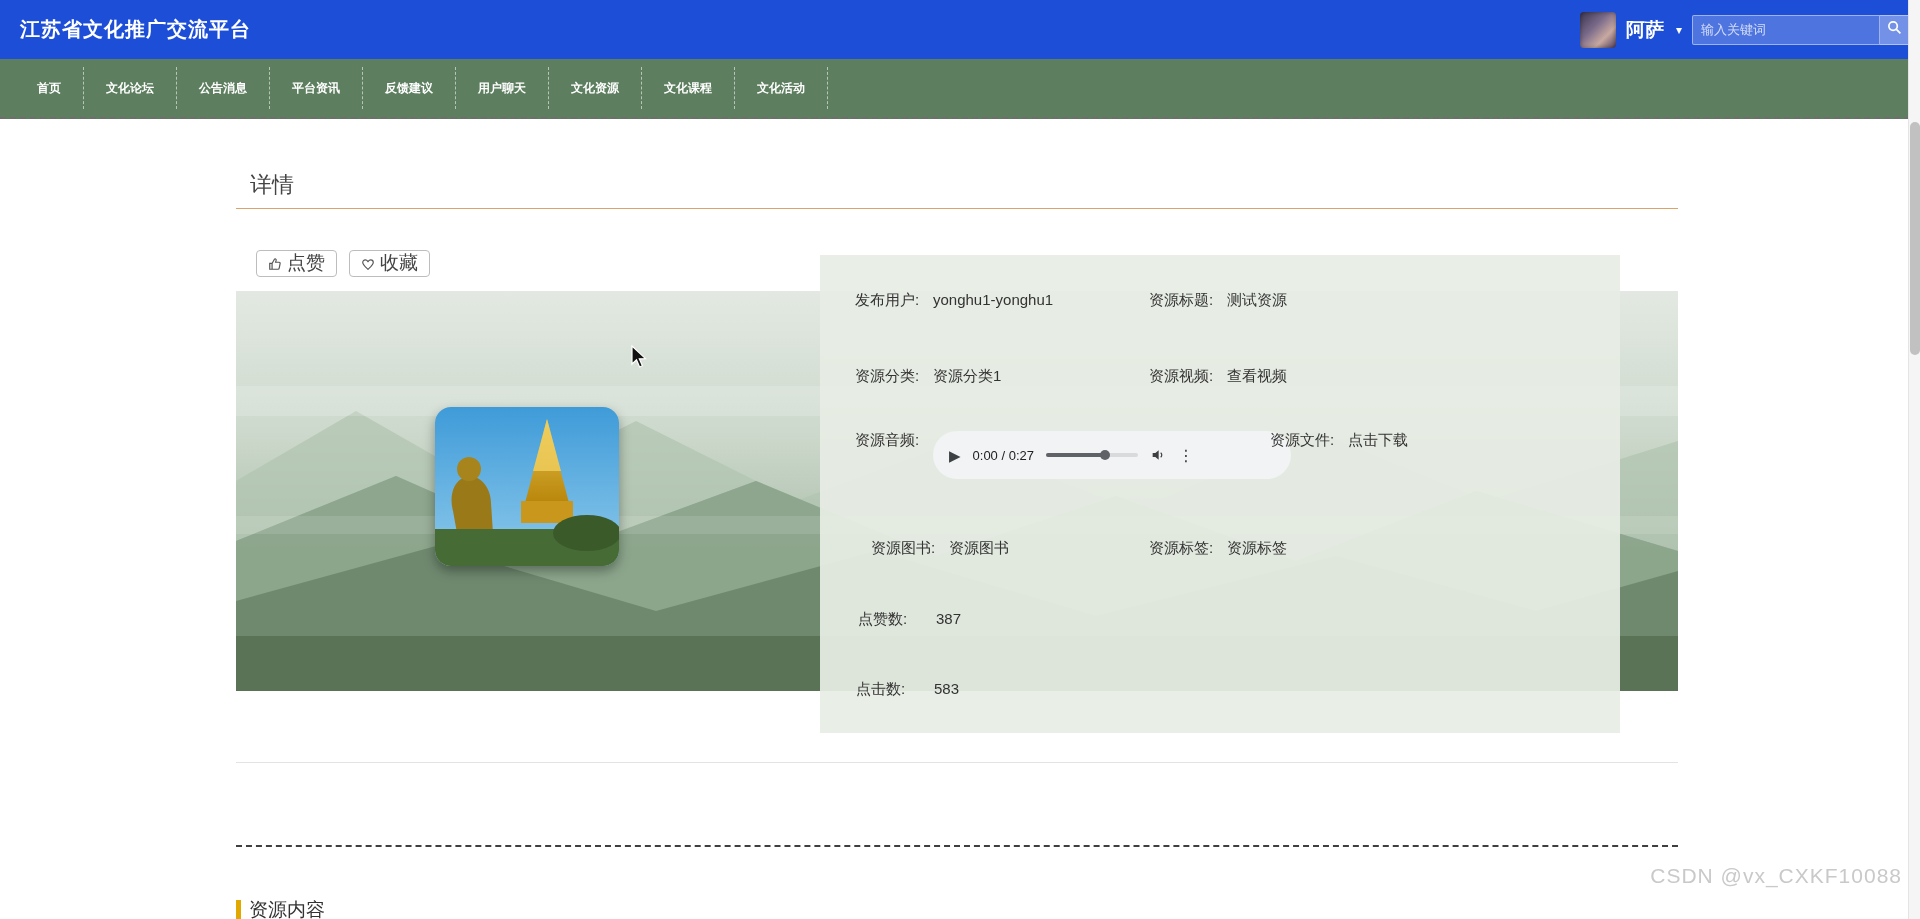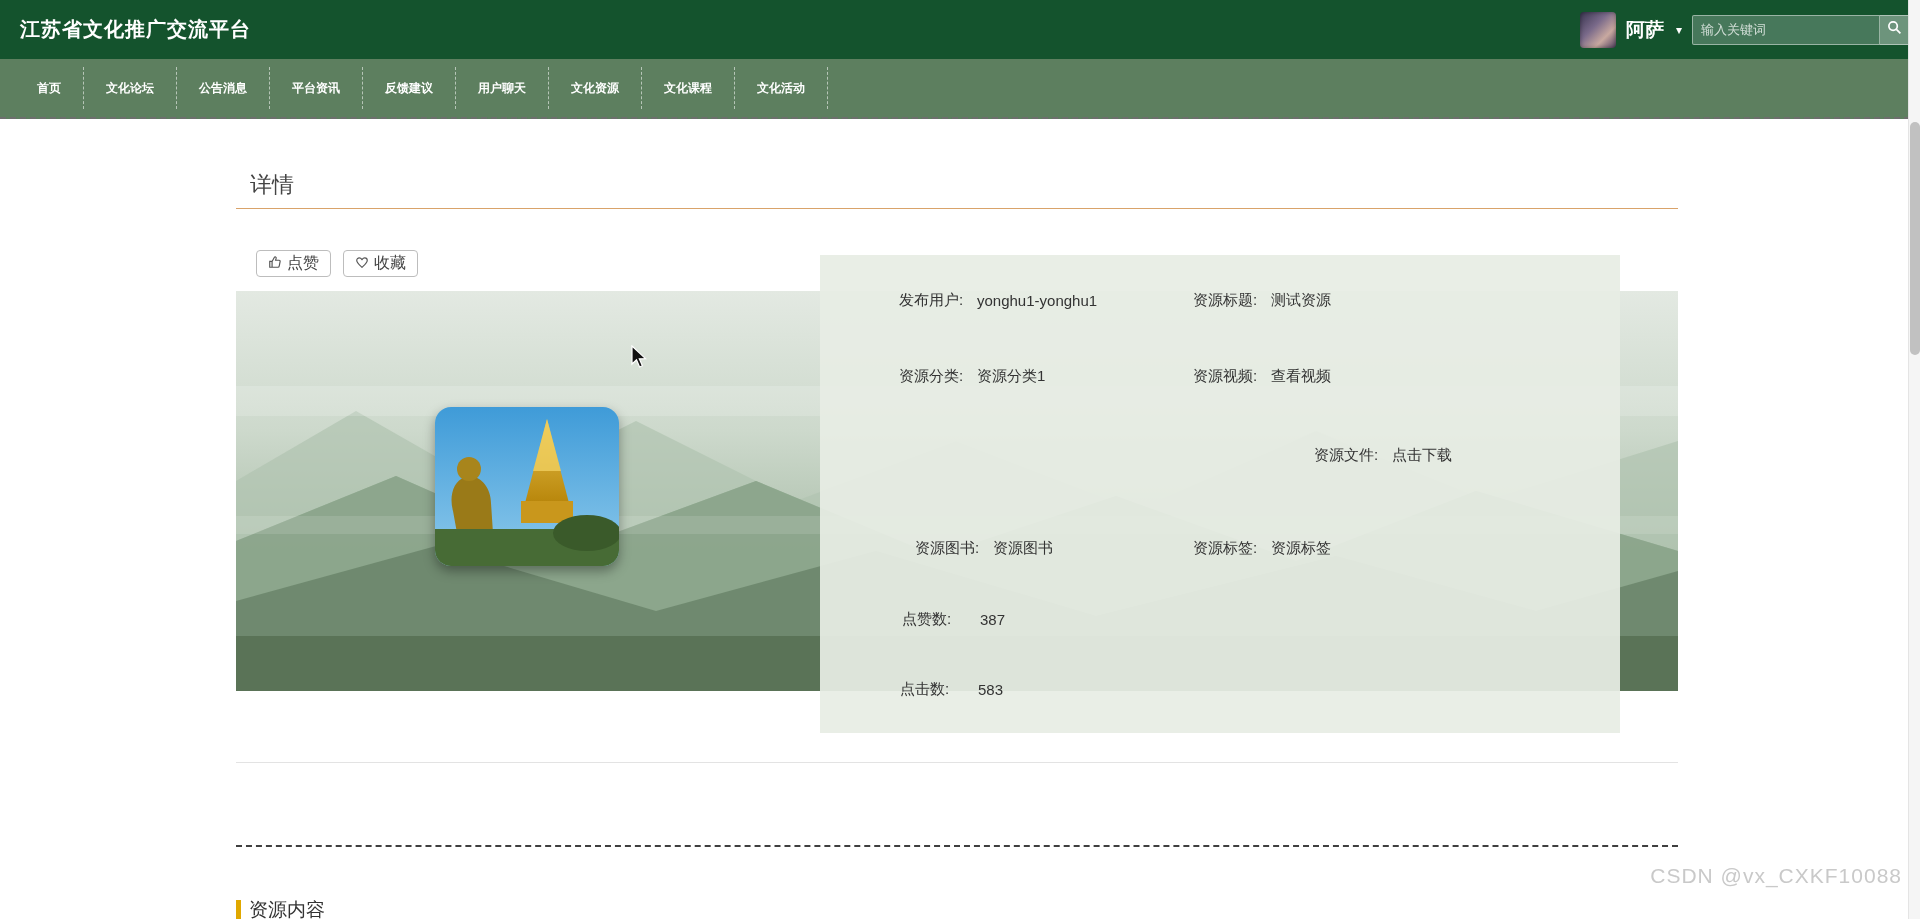--- a/index.html
+++ b/index.html
@@ -5,21 +5,21 @@
   * { margin:0; padding:0; box-sizing:border-box; }
   html,body { width:1920px; height:919px; }
   body {
     position:relative; overflow:hidden; background:#ffffff;
     font-family:"Liberation Sans","DejaVu Sans",sans-serif; color:#333;
   }
 
   
   .topbar {
     position:absolute; top:0; left:0; width:1920px; height:59px;
-    background:#14532d; display:flex; align-items:center; z-index:5;
+    background:#1d4ed8; display:flex; align-items:center; z-index:5;
   }
   .site-title {
     margin-left:20px; color:#ffffff; font-size:20px; font-weight:bold;
     letter-spacing:1px;
   }
   .topbar-right {
     position:absolute; right:10px; top:0; height:59px;
     display:flex; align-items:center; gap:10px;
   }
   .avatar {
@@ -60,44 +60,44 @@
     position:absolute; top:170px; left:250px; font-size:22px; color:#444;
   }
   .title-rule {
     position:absolute; top:208px; left:236px; width:1442px; height:0;
     border-top:1px solid #d9a36a;
   }
   .action-row {
     position:absolute; top:250px; left:256px; display:flex; gap:12px; z-index:4;
   }
   .chip-btn {
-    display:inline-flex; align-items:center; gap:5px; height:27px;
+    display:inline-flex; align-items:flex-end; gap:5px; height:27px;
     padding:0 11px; background:#fff; border:1px solid #bdbdbd; border-radius:4px;
-    font-size:16px; color:#444; cursor:pointer;
+    font-size:19px; color:#444; cursor:pointer;
   }
 
   
   .hero {
     position:absolute; top:291px; left:236px; width:1442px; height:400px;
     overflow:hidden; z-index:1;
   }
   .hero svg { display:block; }
   .thumb {
     position:absolute; top:116px; left:199px; width:184px; height:159px;
     border-radius:16px; overflow:hidden; box-shadow:0 5px 12px rgba(0,0,0,.35);
     z-index:2; cursor:pointer;
   }
 
   
   .panel {
     position:absolute; top:255px; left:820px; width:800px; height:478px;
     background:rgba(231,237,228,.93); z-index:3; font-size:15px; color:#333;
   }
   .prow { position:absolute; left:0; width:100%; }
-  .cell { position:absolute; display:flex; align-items:center;margin-left:44px; }
+  .cell { position:absolute; display:flex; align-items:flex-start; }
   .lbl { min-width:78px; color:#333; }
   .val { color:#333; }
   .linkish { cursor:pointer; }
 
   
   .audio {
     display:flex; align-items:center; gap:12px; width:358px; height:48px;
     background:#f1f3f4; border-radius:24px; padding:0 16px; color:#3c4043;
   }
   .audio .play { font-size:15px; color:#3c4043; cursor:pointer; line-height:1; }
@@ -260,20 +260,38 @@
       <span class="lbl">资源分类:</span>
       <span class="val">资源分类1</span>
     </div>
     <div class="cell" style="left:329px;">
       <span class="lbl">资源视频:</span>
       <span class="val linkish">查看视频</span>
     </div>
   </div>
 
   <div class="prow" style="top:176px; height:48px;">
+    <div class="cell" style="left:35px; height:48px;">
+      <span class="lbl">资源音频:</span>
+      <div class="audio">
+        <span class="play">▶</span>
+        <span class="time">0:00 / 0:27</span>
+        <div class="track">
+          <div class="fill"></div>
+          <div class="knob"></div>
+        </div>
+        <span class="vol">
+          <svg width="16" height="16" viewBox="0 0 24 24" fill="#3c4043">
+              <path d="M4 9v6h4l5 4V5L8 9H4z"></path>
+              <path d="M16 8.5a4.5 4.5 0 0 1 0 7" fill="none" stroke="#3c4043" stroke-width="1.8"></path>
+            </svg>
+        </span>
+        <span class="kebab">⋮</span>
+      </div>
+    </div>
     <div class="cell" style="left:450px; height:48px;">
       <span class="lbl">资源文件:</span>
       <span class="val linkish">点击下载</span>
     </div>
   </div>
 
   <div class="prow" style="top:284px;">
     <div class="cell" style="left:51px;">
       <span class="lbl">资源图书:</span>
       <span class="val">资源图书</span>

